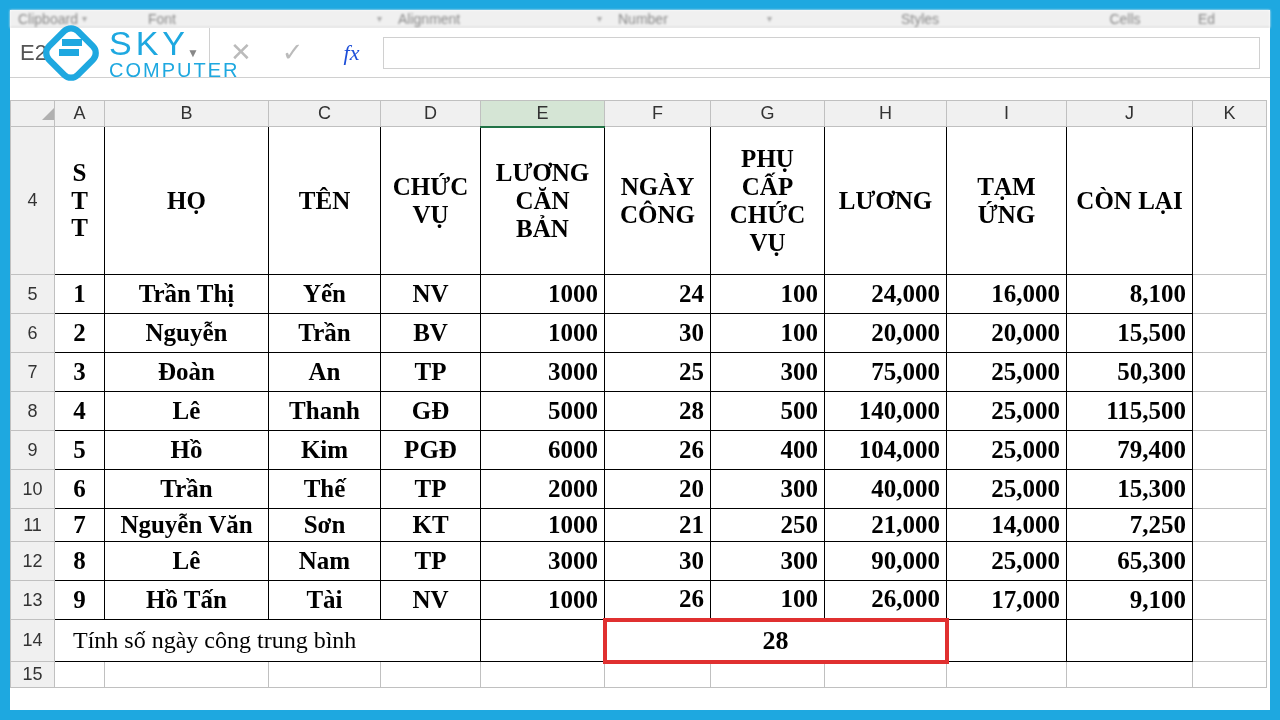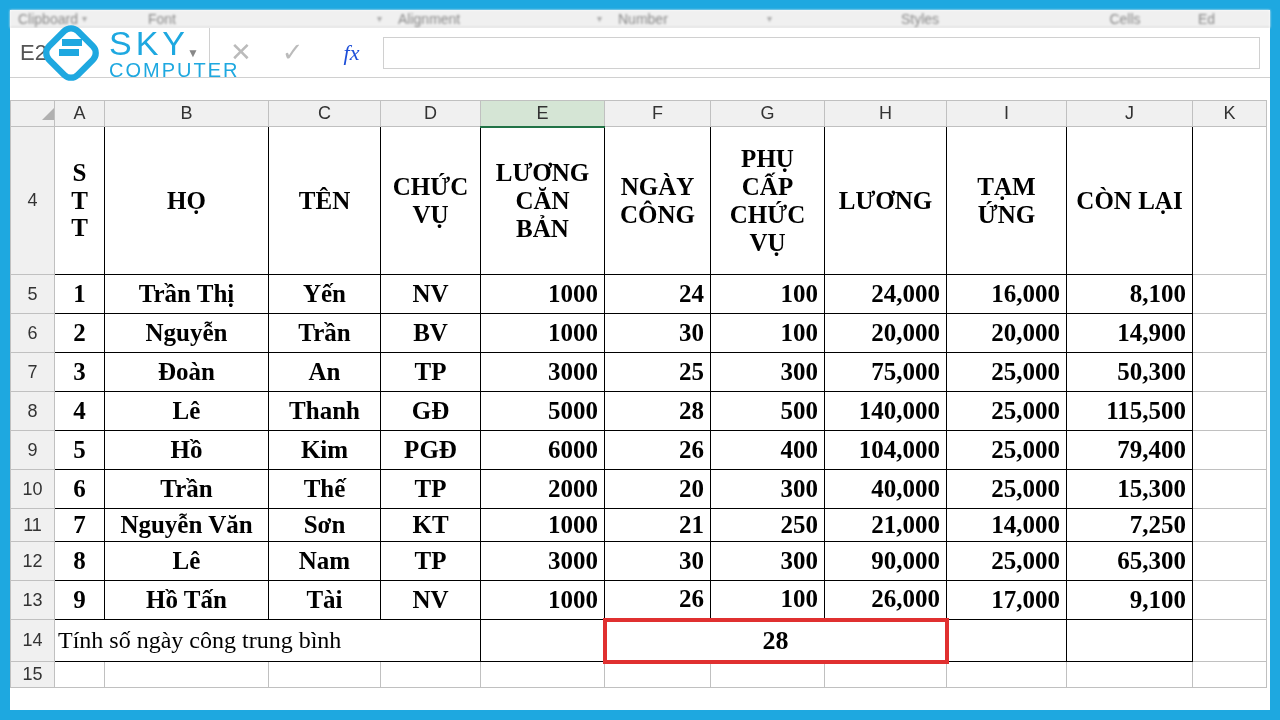--- a/index.html
+++ b/index.html
@@ -143,21 +143,21 @@
 .bold { font-weight:bold; }
 .thin { border:1px solid #c0c0c0 !important; background:#fff;}
 .avgcell {
   border:4px solid #e03030 !important;
   font-weight:bold;
   text-align:center;
   font-size:26px;
 }
 .row14label {
  font-size:24px;
- padding-left:3px;
+ padding-left:18px;
 }
 .headrow { height: 148px; }
 </style>
 </head>
 <body>
 <div class="frame">
 
 <div class="ribbon-groups">
   <div class="ribbon-group" style="flex:0 0 130px">
         <span>Clipboard</span>
@@ -274,21 +274,21 @@
             <th class="row-hdr">6</th>
             <td class="datacell bold txt-c">2</td>
             <td class="datacell bold txt-l">Nguyễn</td>
             <td class="datacell bold txt-l">Trần</td>
             <td class="datacell bold txt-l">BV</td>
             <td class="datacell bold txt-r">1000</td>
             <td class="datacell bold txt-r">30</td>
             <td class="datacell bold txt-r">100</td>
             <td class="datacell bold txt-r">20,000</td>
             <td class="datacell bold txt-r">20,000</td>
-            <td class="datacell bold txt-r">14,900</td>
+            <td class="datacell bold txt-r">15,500</td>
             <td class="thin"></td>
           </tr>
           <tr style="height: 39px;">
             <th class="row-hdr">7</th>
             <td class="datacell bold txt-c">3</td>
             <td class="datacell bold txt-l">Đoàn</td>
             <td class="datacell bold txt-l">An</td>
             <td class="datacell bold txt-l">TP</td>
             <td class="datacell bold txt-r">3000</td>
             <td class="datacell bold txt-r">25</td>

